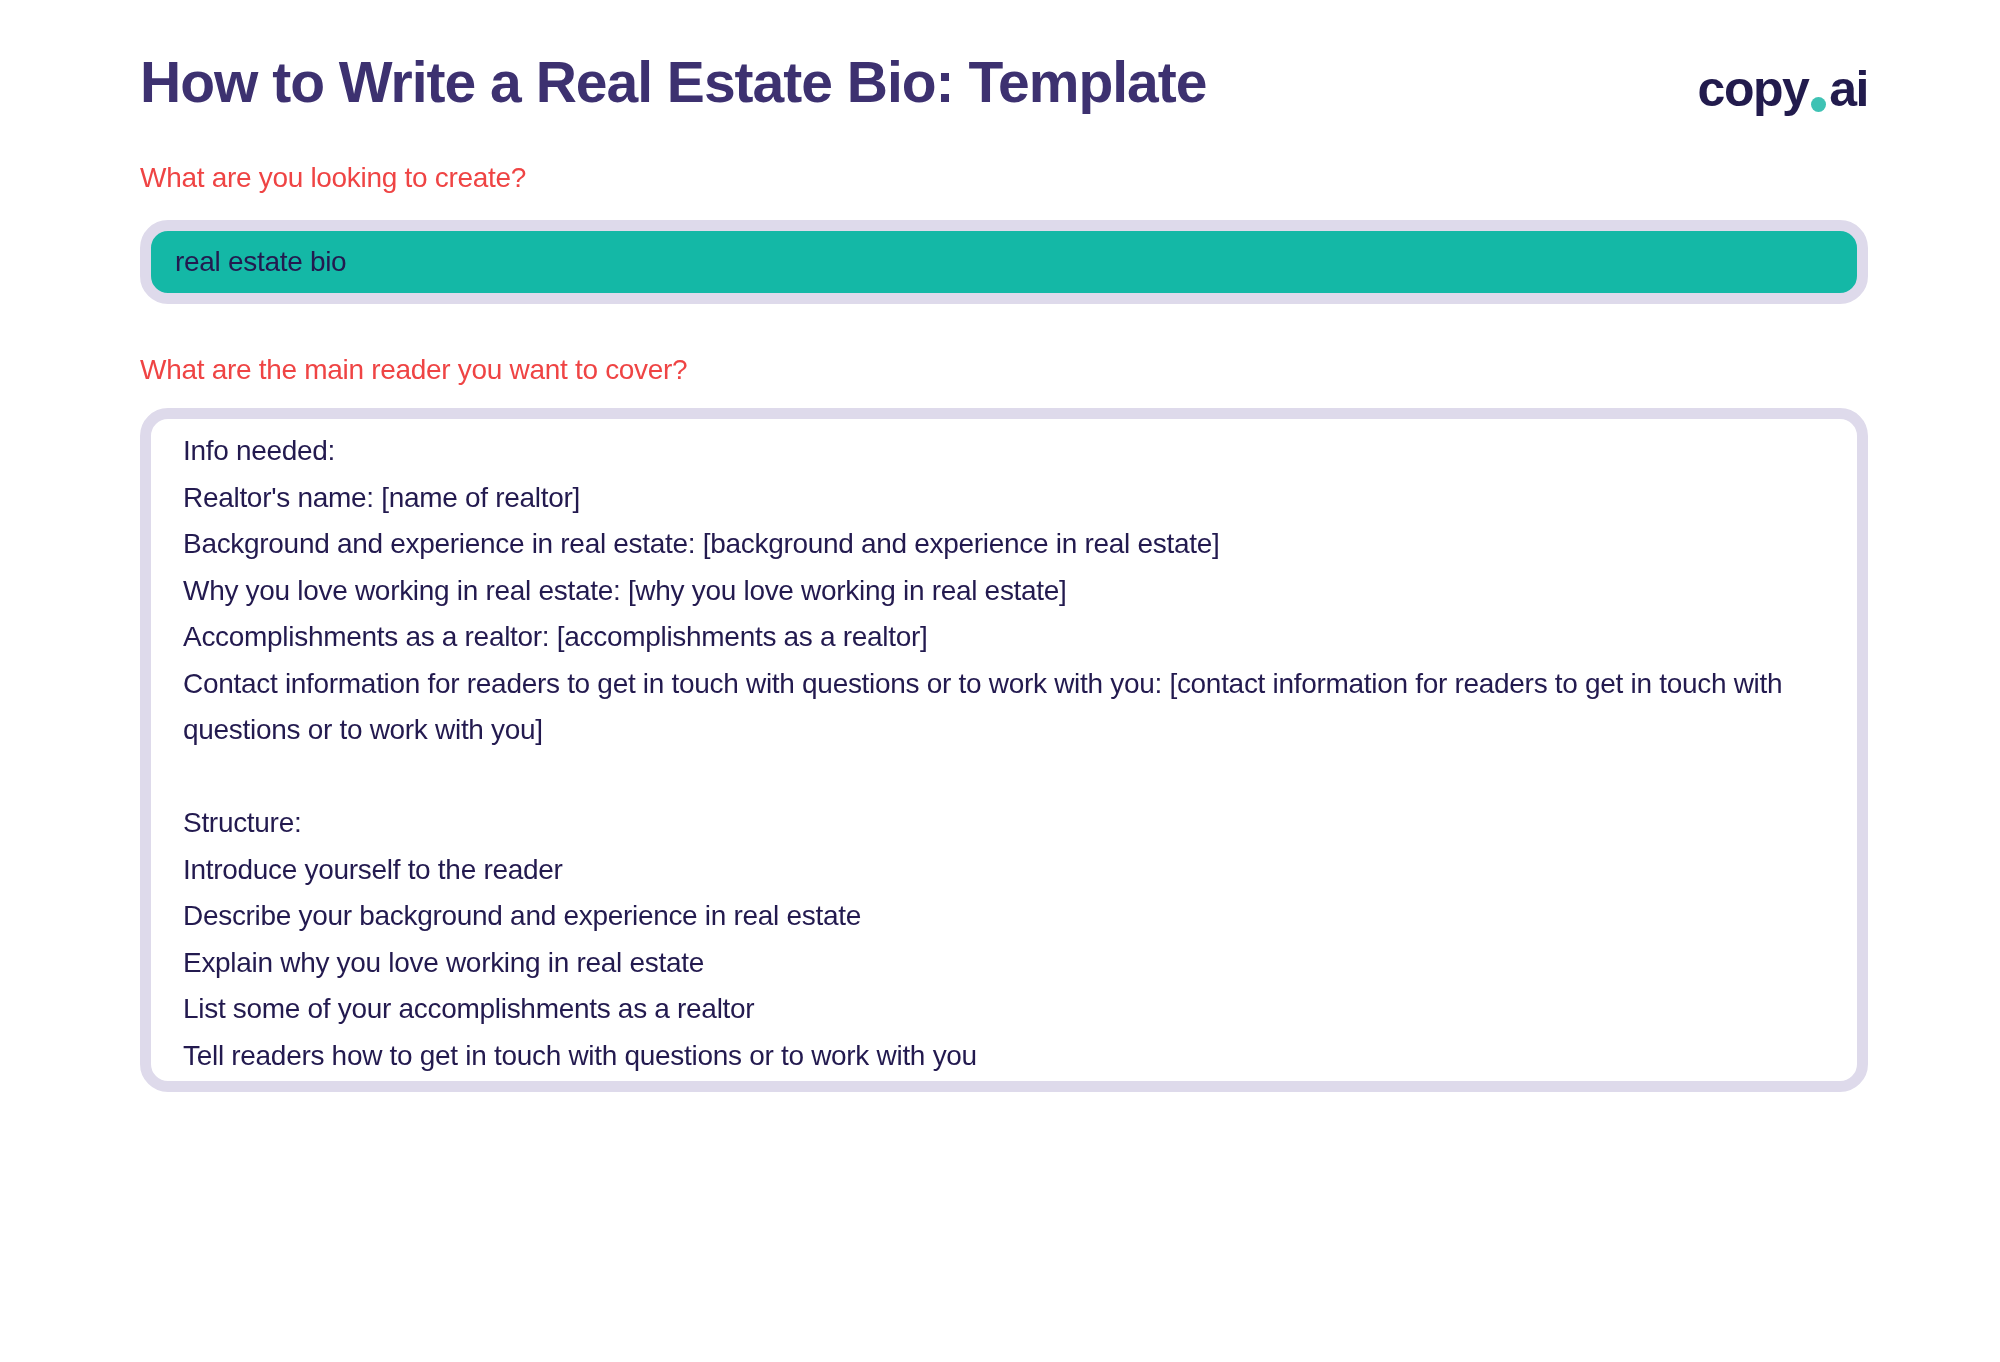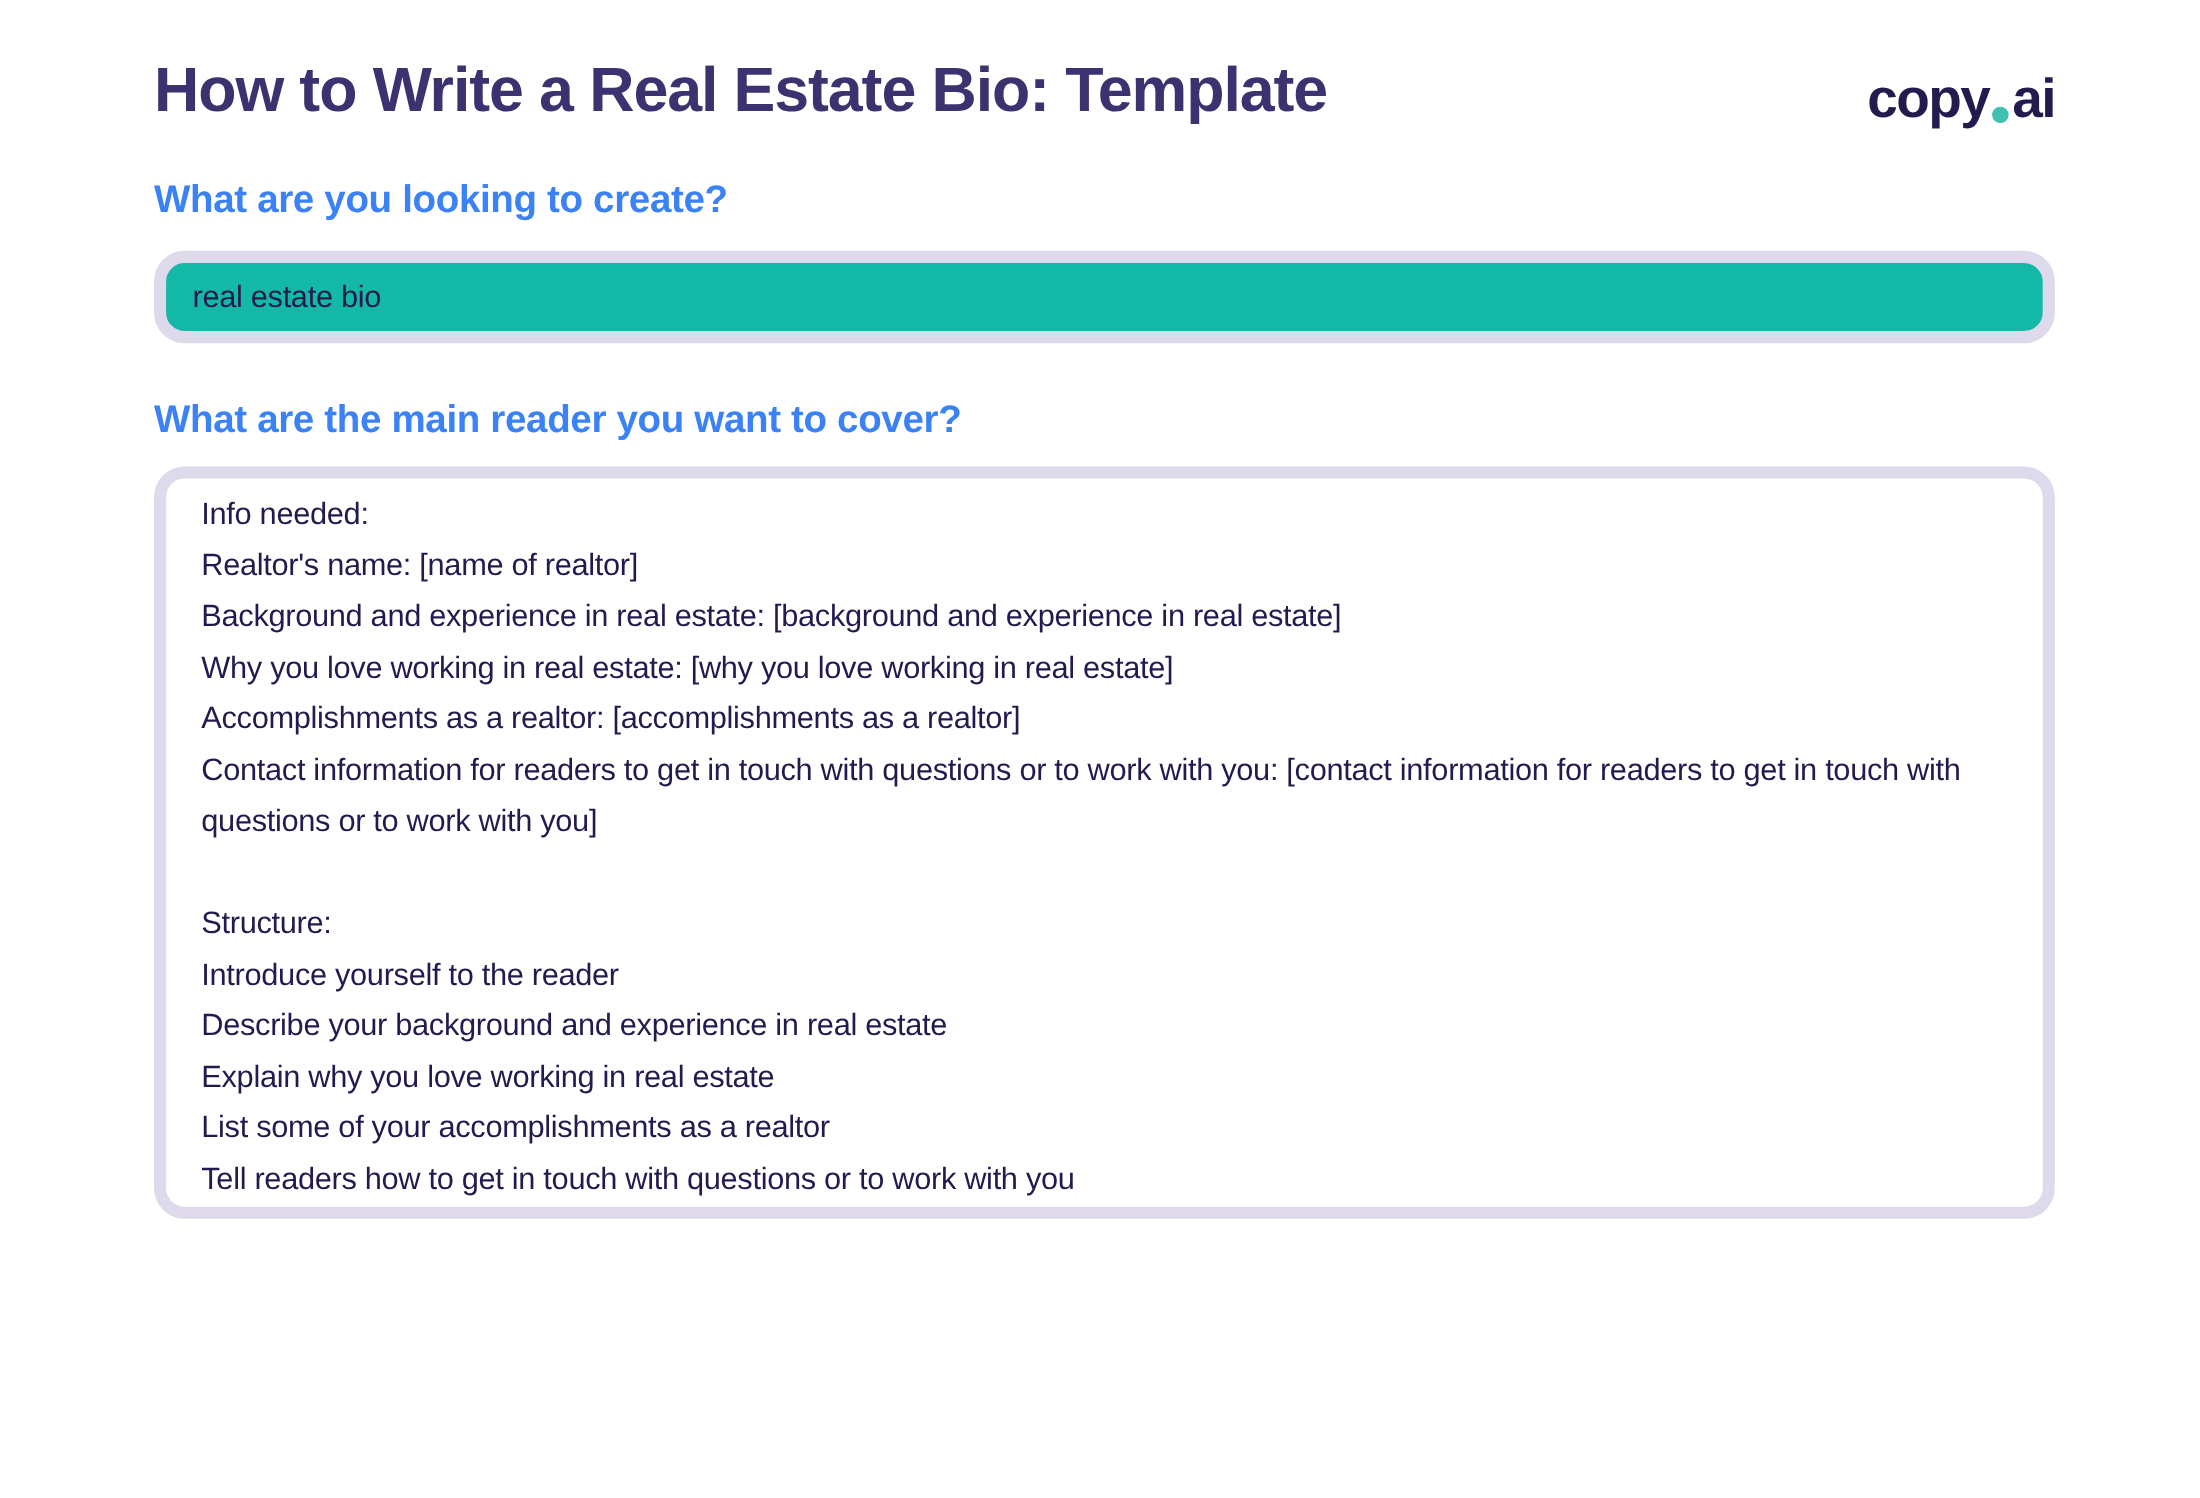--- a/index.html
+++ b/index.html
@@ -47,24 +47,24 @@
     width: 15px;
     height: 15px;
     border-radius: 50%;
     background: #3fc2b4;
     margin: 0 3px;
     align-self: flex-end;
     margin-bottom: 6px;
   }
   .question-label {
     display: block;
-    font-size: 35px;
-    font-weight: bold;
+    font-size: 28px;
+    font-weight: normal;
     letter-spacing: -0.3px;
-    color: #3b82f6;
+    color: #ef4444;
   }
   .label-create { margin-top: 24px; }
   .label-points { margin-top: 50px; }
   .text-input {
     display: block;
     width: 100%;
     height: 84px;
     margin-top: 26px;
     border: 11px solid #dedaeb;
     border-radius: 28px;

